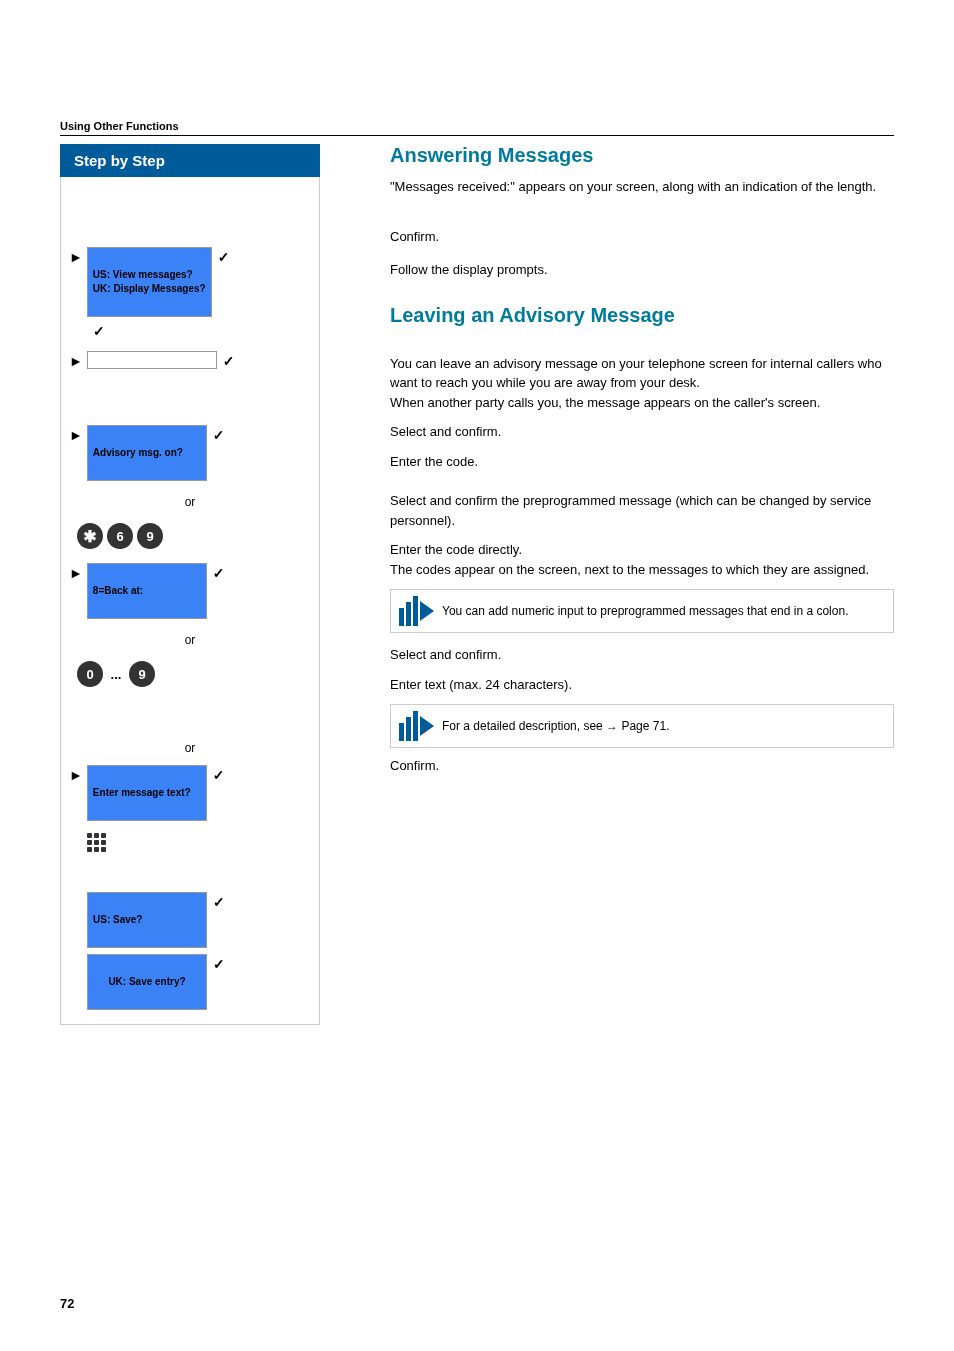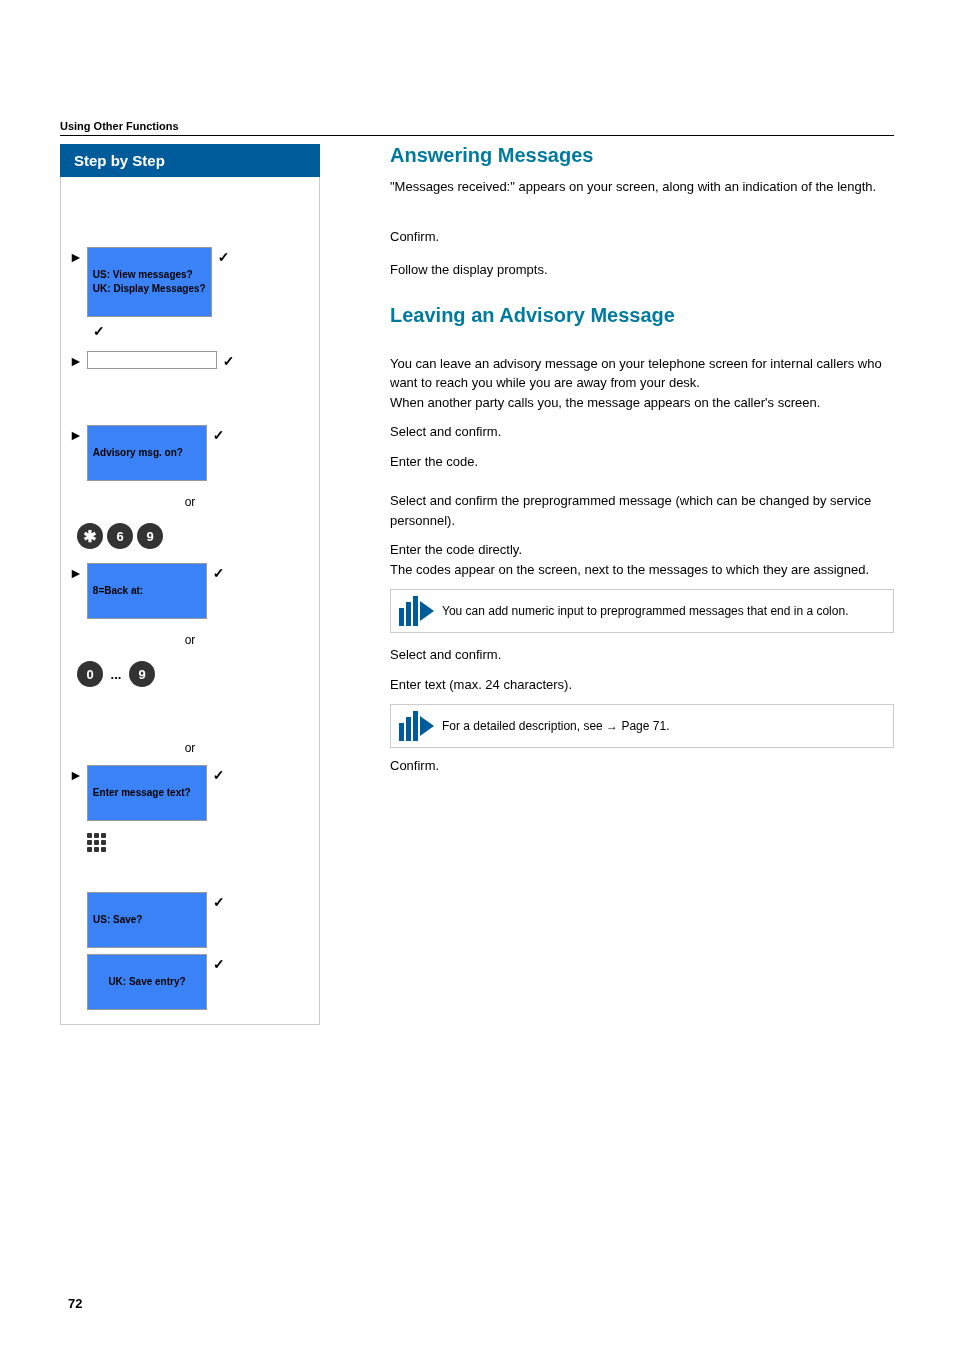--- a/index.html
+++ b/index.html
@@ -199,21 +199,21 @@
     }
 
     .note-text {
       font-size: 12px;
       line-height: 1.5;
     }
 
     .page-number {
       position: absolute;
       bottom: 40px;
-      left: 68px;
+      left: 60px;
       font-size: 13px;
       font-weight: bold;
     }
 
     
     .note-arrow-icon {
       display: flex;
       align-items: center;
     }
 

